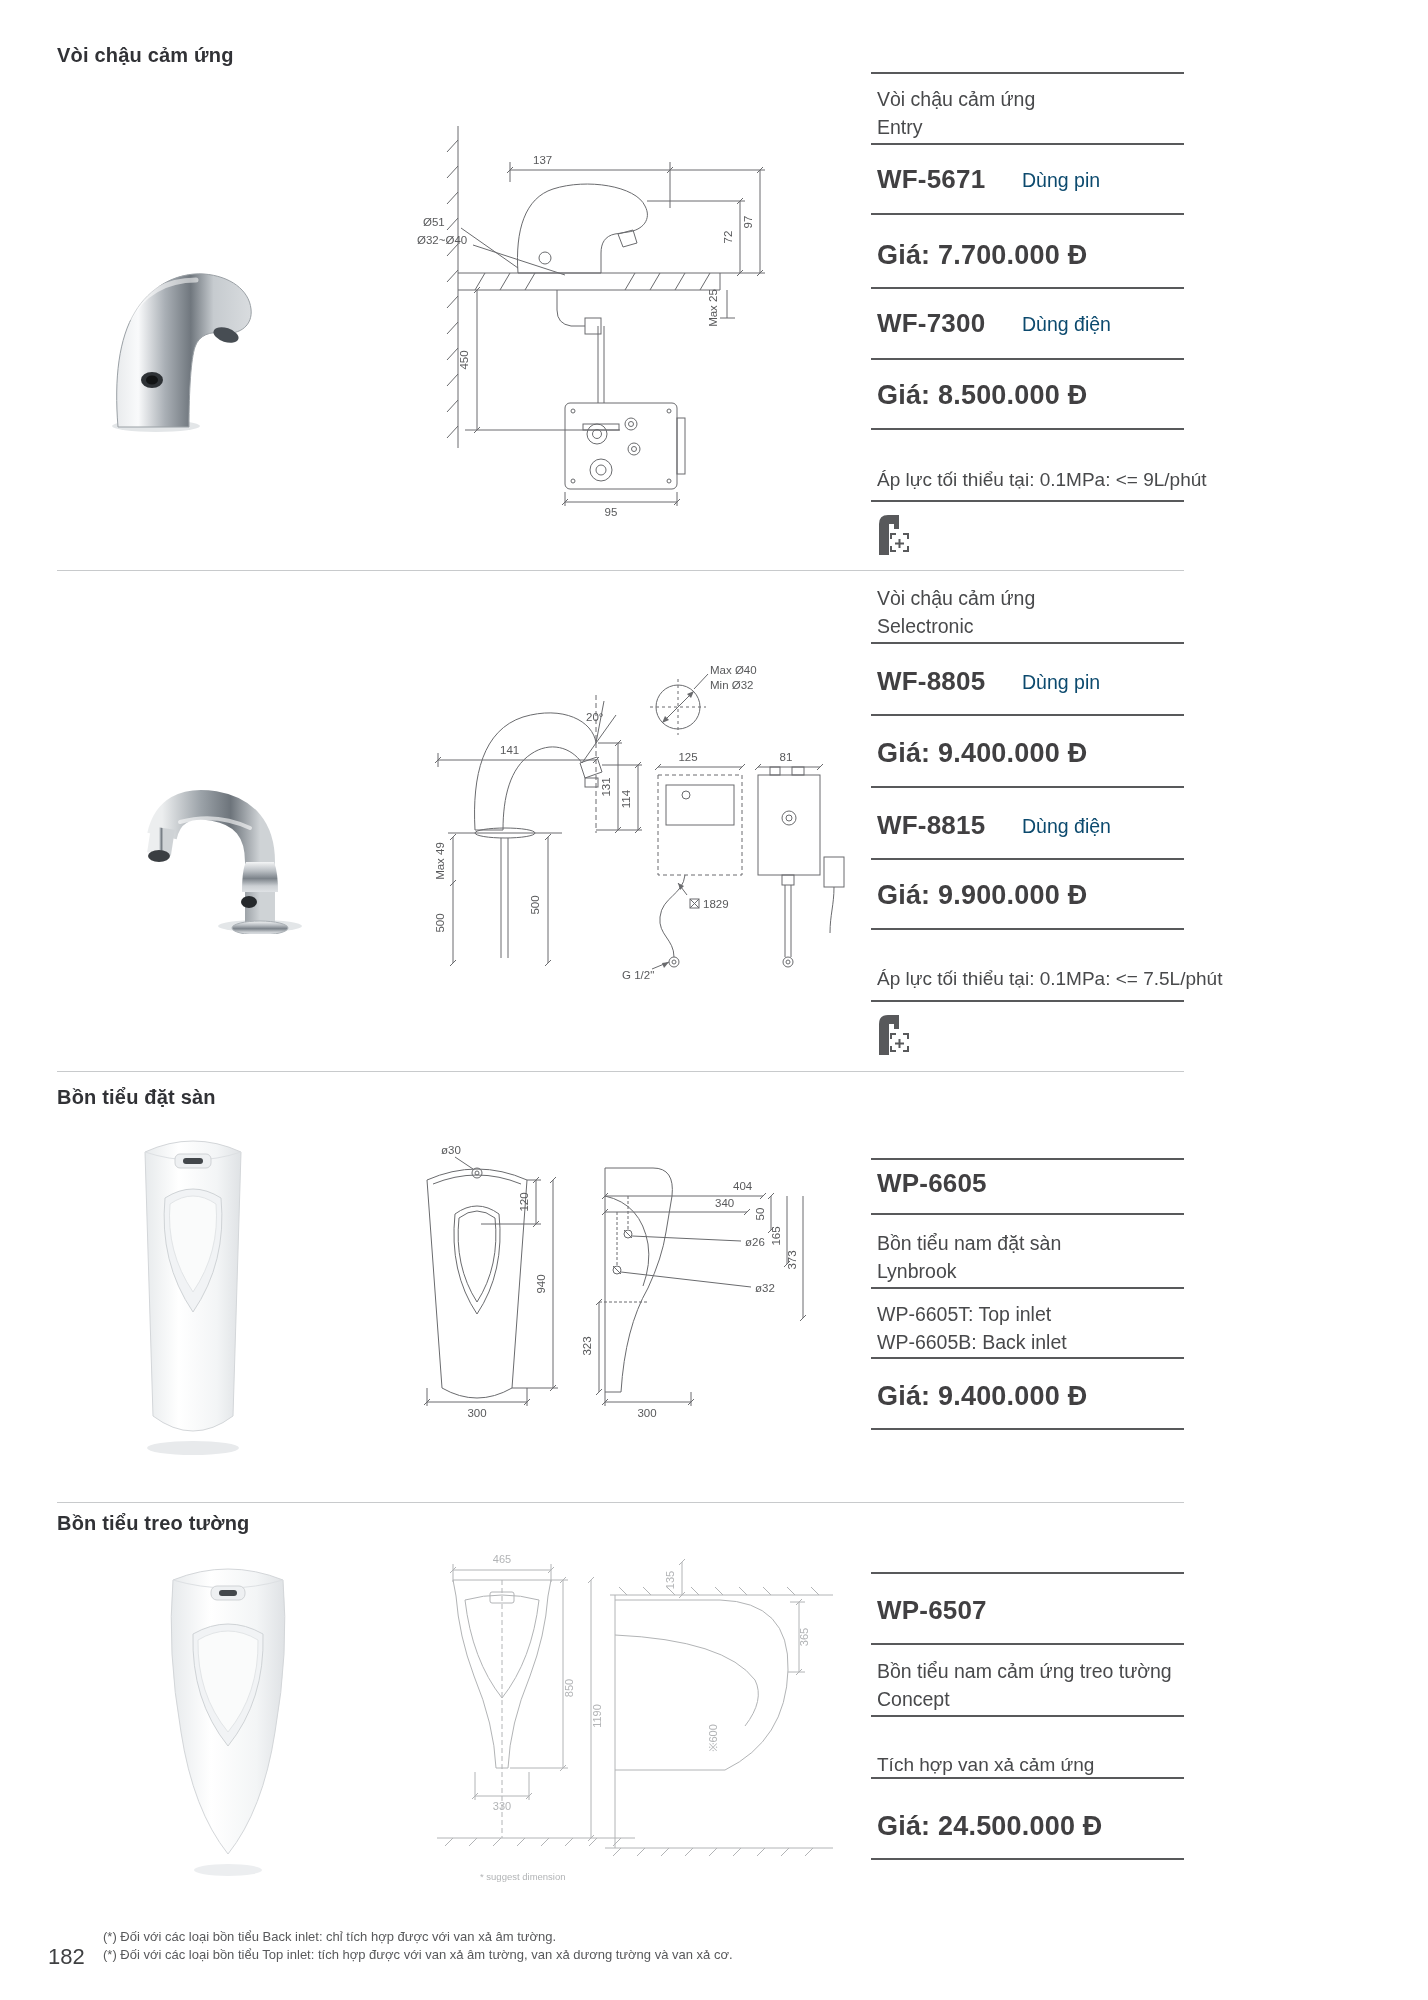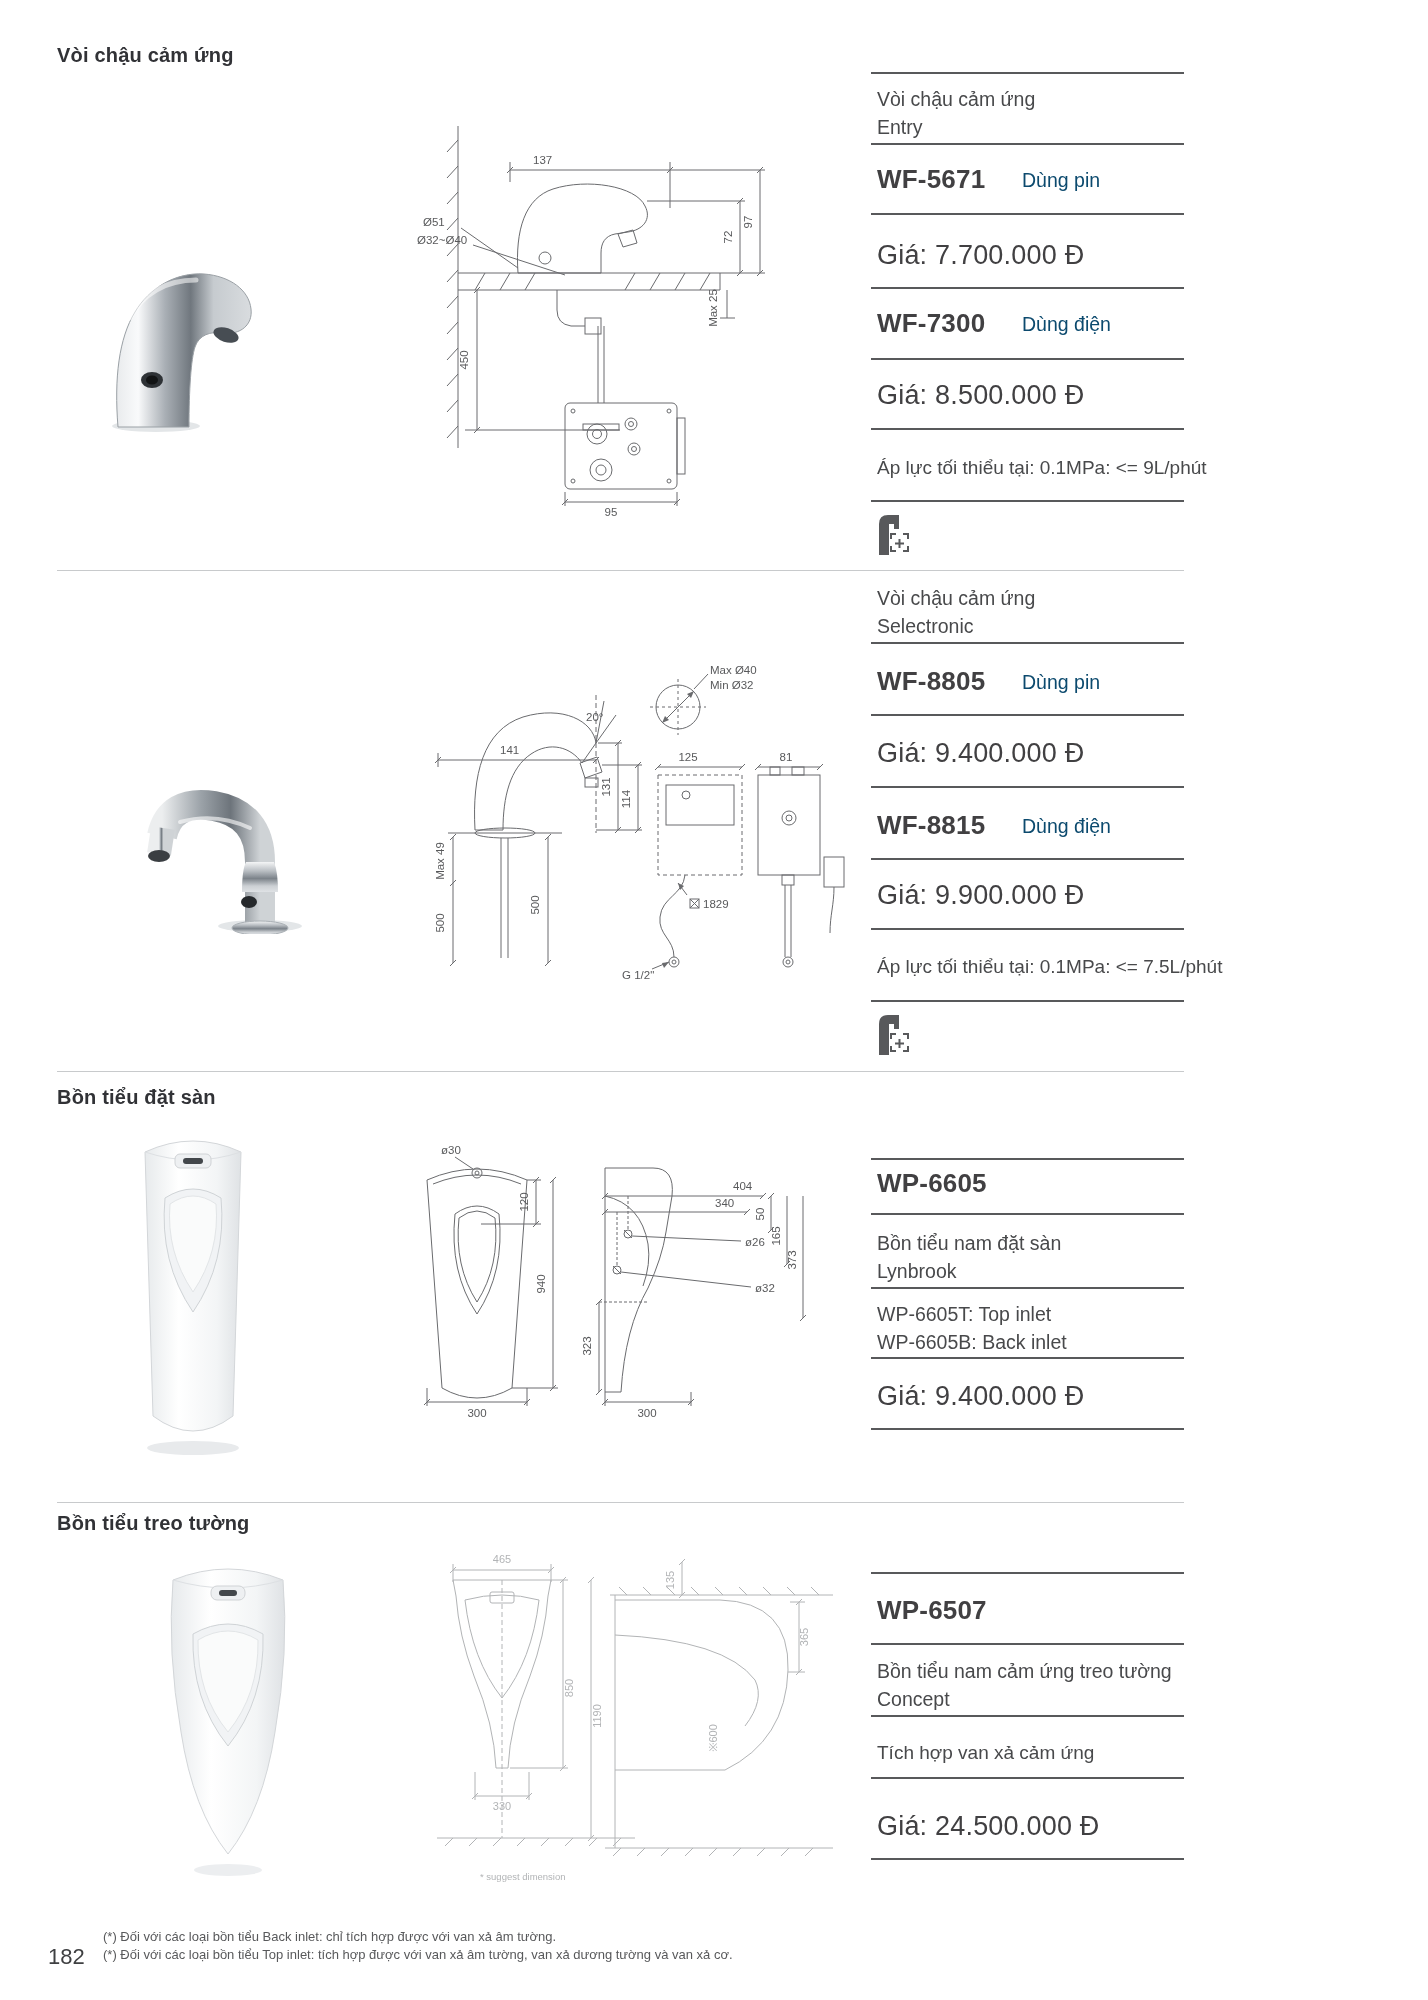--- a/index.html
+++ b/index.html
@@ -5,22 +5,22 @@
   html,body{margin:0;padding:0;background:#ffffff;}
   body{width:1428px;height:2000px;position:relative;font-family:"Liberation Sans",sans-serif;color:#48494b;}
   .abs{position:absolute;}
   .sec-title{position:absolute;left:57px;font-size:20px;font-weight:bold;color:#313236;letter-spacing:.2px;}
   .rule{position:absolute;left:871px;width:313px;height:0;border-top:2px solid #58595b;}
   .divider{position:absolute;left:57px;width:1127px;height:0;border-top:1px solid #c8cacc;}
   .name{position:absolute;left:877px;font-size:19.5px;line-height:1.42;color:#48494b;}
   .model-row{position:absolute;left:877px;width:307px;height:34px;}
   .code{font-size:26px;font-weight:bold;color:#414042;letter-spacing:.2px;}
   .power{position:absolute;left:145px;top:5px;font-size:19.5px;color:#0c4a6e;}
-  .price{position:absolute;left:877px;font-size:27px;font-weight:normal;color:#414042;letter-spacing:.2px;}
-  .note{position:absolute;left:877px;font-size:19px;color:#48494b;}
+  .price{position:absolute;left:877px;font-size:27px;font-weight:bold;color:#414042;letter-spacing:.2px;}
+  .note{position:absolute;left:877px;font-size:19px;color:#48494b;margin-top:12px;}
   .footnotes{position:absolute;left:103px;top:1928px;font-size:13px;line-height:1.35;color:#58595b;}
   .pagenum{position:absolute;left:48px;top:1944px;font-size:22px;color:#3f4042;text-align:center;}
   .dwg .ln{stroke:#6a6b6e;stroke-width:1;fill:none;}
   .dwg .fl{fill:#6a6b6e;stroke:none;}
   .dwg .tx{fill:#58595b;stroke:none;font-size:11.5px;font-family:"Liberation Sans",sans-serif;}
   .dwg-light .ln{stroke:#b2b4b6;stroke-width:1;fill:none;}
   .dwg-light .tx{fill:#b2b4b6;stroke:none;font-size:11px;font-family:"Liberation Sans",sans-serif;}
 </style>
 </head>
 <body>

